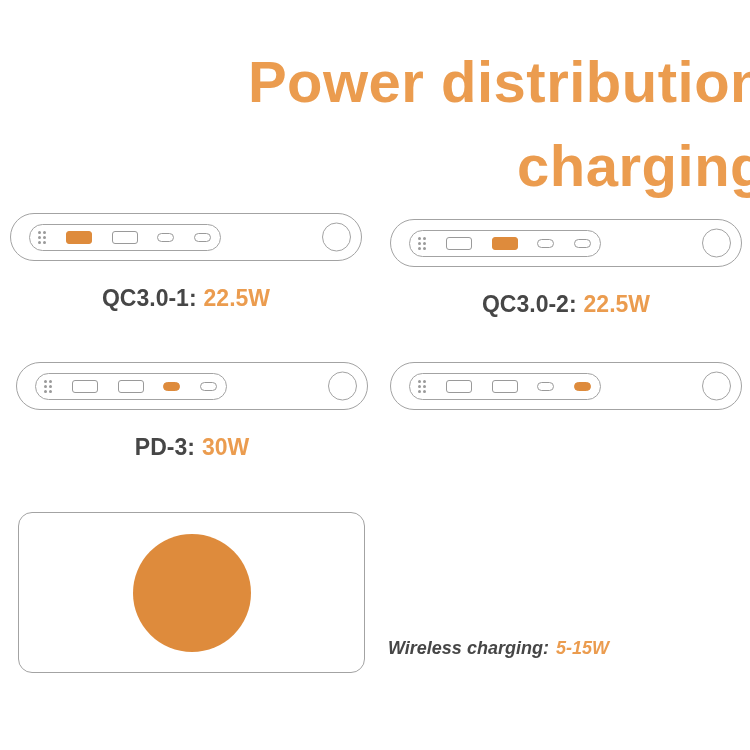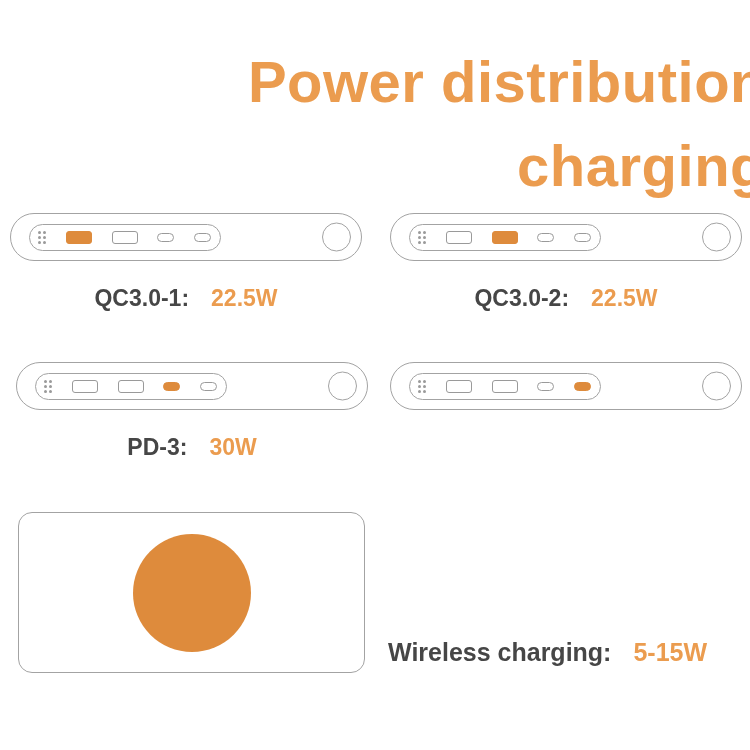--- a/index.html
+++ b/index.html
@@ -61,41 +61,42 @@
     background:#fff;
   }
   .caption {
     margin-top:24px;
     width:352px;
     text-align:center;
     font-size:23px;
     color:var(--label,#464646);
     font-weight:600;
   }
-  .cap-value { color:var(--accent,#EB9C4F); font-weight:700; margin-left:22px; }
+  .cap-value { color:var(--accent,#EB9C4F); font-weight:700; margin-left:7px; }
 
   .pad {
     position:absolute; left:18px; top:512px;
     width:347px; height:161px;
     border:1.5px solid var(--outline,#a3a3a3);
     border-radius:14px;
     background:#fff;
     display:flex; align-items:center; justify-content:center;
   }
   .coil {
     width:118px; height:118px;
     border-radius:50%;
     background:var(--port-fill,#DE8B3C);
   }
   .wireless-caption {
     position:absolute; left:388px; top:638px;
-    font-size:25px;
+    font-size:18px;
     color:var(--label,#464646);
     font-weight:600;
     white-space:nowrap;
+    font-style:italic;
   }
 </style>
 </head>
 <body>
 
 <div class="page">
 
   <div class="title">
     <div>Power distribution</div>
     <div>charging</div>
@@ -117,21 +118,21 @@
         <span class="port usbc"></span>
         <span class="port usbc"></span>
       </div>
       <span class="ring"></span>
     </div>
     <div class="caption">
       <span class="cap-name">QC3.0-1:</span><span class="cap-value">22.5W</span>
     </div>
   </div>
 
-  <div class="device" style="left:390px; top:213px;">
+  <div class="device" style="left:390px; top:219px;">
     <div class="pill">
       <div class="panel">
         <div class="leds">
           <span class="led"></span>
             <span class="led"></span>
             <span class="led"></span>
             <span class="led"></span>
             <span class="led"></span>
             <span class="led"></span>
         </div>

